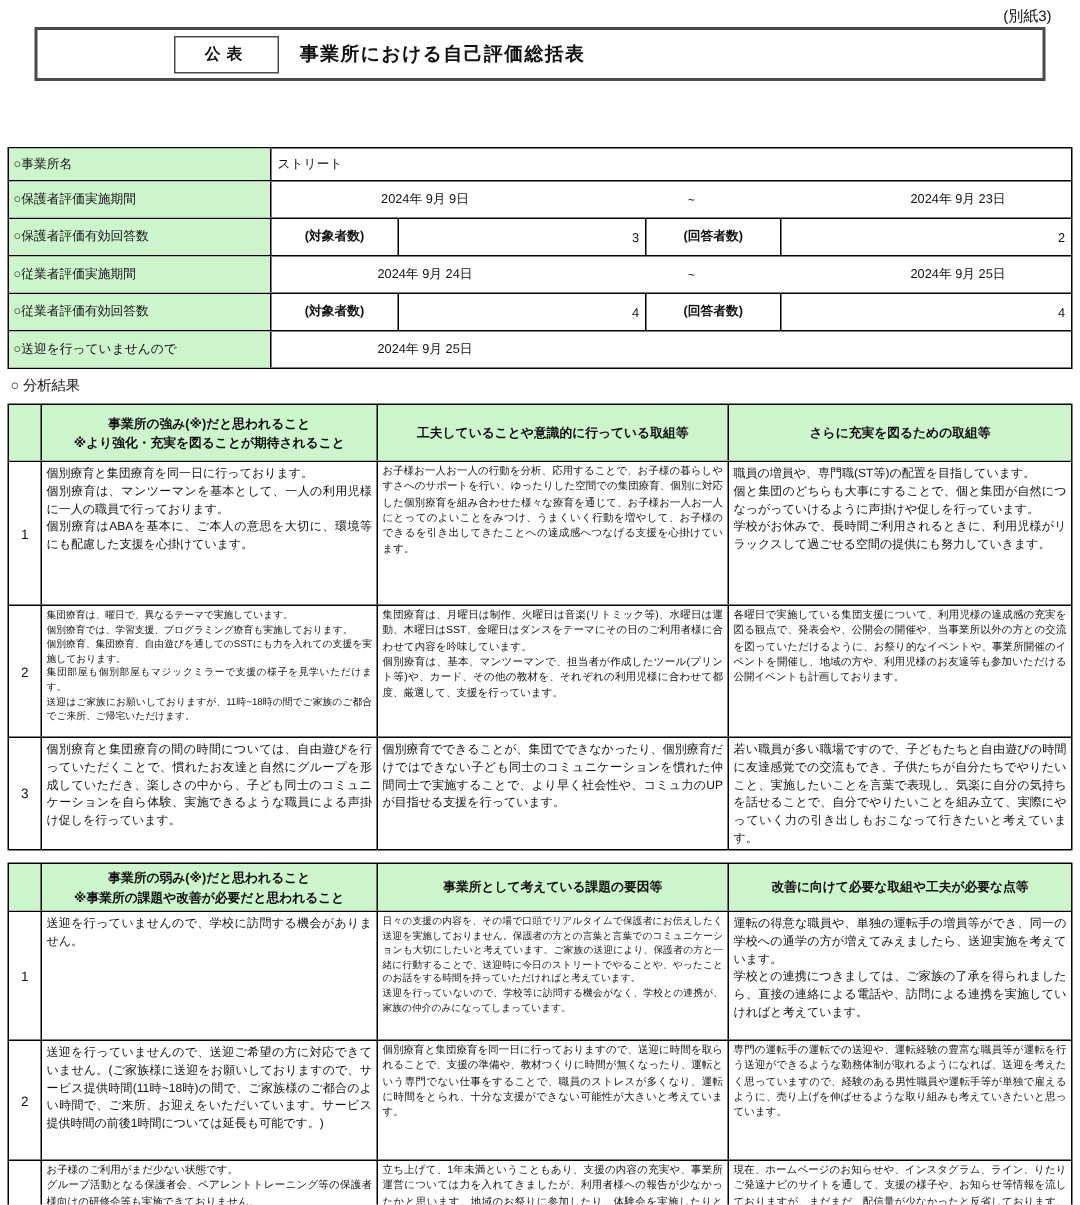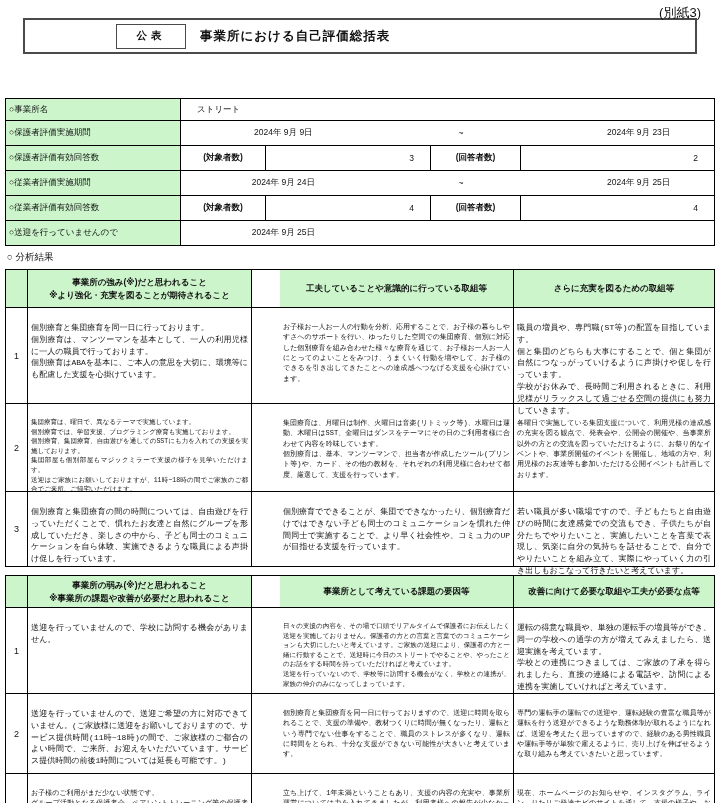--- a/index.html
+++ b/index.html
@@ -4,73 +4,73 @@
 <style>
   :root { --green:#ccf5cb; --bd:#000; }
   * { box-sizing: border-box; }
   html,body { margin:0; padding:0; }
   body {
     width:720px; height:803px; background:#fff; color:#111;
     font-family:"Liberation Sans","DejaVu Sans",sans-serif; overflow:hidden;
   }
   .page { padding:4px 5px 0 5px; }
 
-  .annex { height:14px; text-align:right; font-size:13px; padding-right:14px; }
+  .annex { height:14px; text-align:right; font-size:10px; padding-right:14px; }
 
   .title-box {
     border:2px solid #4a4a4a; height:36px; margin:0 18px 8px 18px;
     display:flex; align-items:center; background:#fff;
   }
   .pub-box {
     border:1.5px solid #4a4a4a; width:70px; height:25px; margin-left:91px;
     display:flex; align-items:center; justify-content:center;
     font-size:10.5px; font-weight:bold; letter-spacing:4px;
   }
   .doc-title { font-size:12.5px; font-weight:bold; margin-left:14px; letter-spacing:1px; }
 
   
   .info-table { border:1.5px solid var(--bd); margin-bottom:4px;margin-top:44px; }
   .irow { display:flex; border-bottom:1px solid var(--bd); align-items:stretch; }
   .irow:last-child { border-bottom:none; }
   .ilabel {
     width:175px; flex:0 0 175px; background:var(--green); border-right:1px solid var(--bd);
     font-size:8.5px; padding:2px 3px; display:flex; align-items:center;
   }
-  .icell { border-right:1px solid var(--bd); font-size:8.5px; display:flex; align-items:center; padding:0 16px; }
+  .icell { border-right:1px solid var(--bd); font-size:8.5px; display:flex; align-items:center; padding:0 4px; }
   .icell.no-r { border-right:none; }
   .icell.center { justify-content:center;font-weight:bold; }
   .icell.right { justify-content:flex-end; }
   .w85 { flex:0 0 85px; } .w165 { flex:0 0 165px; } .w90 { flex:0 0 90px;text-align:right; } .grow { flex:1; }
   .period { flex:1; display:flex; align-items:center; font-size:8.5px; }
   .period span { flex:1; text-align:center;padding-left:27px; }
 
   .section-heading { font-size:9.5px; margin:5px 0 4px 2px; height:14px; }
 
   
   .atable { border:1.5px solid var(--bd); }
   .atable.mt { margin-top:8px; }
   .arow { display:flex; border-bottom:1px solid var(--bd); align-items:stretch; }
   .arow:last-child { border-bottom:none; }
   .num {
     width:22px; flex:0 0 22px; border-right:1px solid var(--bd);
     display:flex; align-items:center; justify-content:center; font-size:9px;
   }
   .num.hd { background:var(--green); }
   .c1 { width:224px; flex:0 0 224px; }
-  .c2 { width:234px; flex:0 0 234px;margin-left:28px; }
+  .c2 { width:234px; flex:0 0 234px; }
   .c3 { flex:1; }
   .hcell {
     background:var(--green); font-weight:bold; font-size:8.5px;
     display:flex; flex-direction:column; justify-content:center; text-align:center;
     border-right:1px solid var(--bd); padding:2px 4px; line-height:1.5;
   }
   .hcell.no-r { border-right:none; }
   .cell {
-    border-right:1px solid var(--bd); padding:14px 3px;
-    white-space:pre-line; text-align:justify; line-height:1.48;font-family:Liberation Mono, monospace;
+    border-right:1px solid var(--bd); padding:2px 3px;
+    white-space:pre-line; text-align:justify; line-height:1.48;
   }
   .cell.no-r { border-right:none; }
   .fs8 { font-size:8px; } .fs7 { font-size:7px; } .fs65 { font-size:6.5px; }
 </style>
 </head>
 <body>
 
 <div class="page">
 
   <div class="annex">(別紙3)</div>

